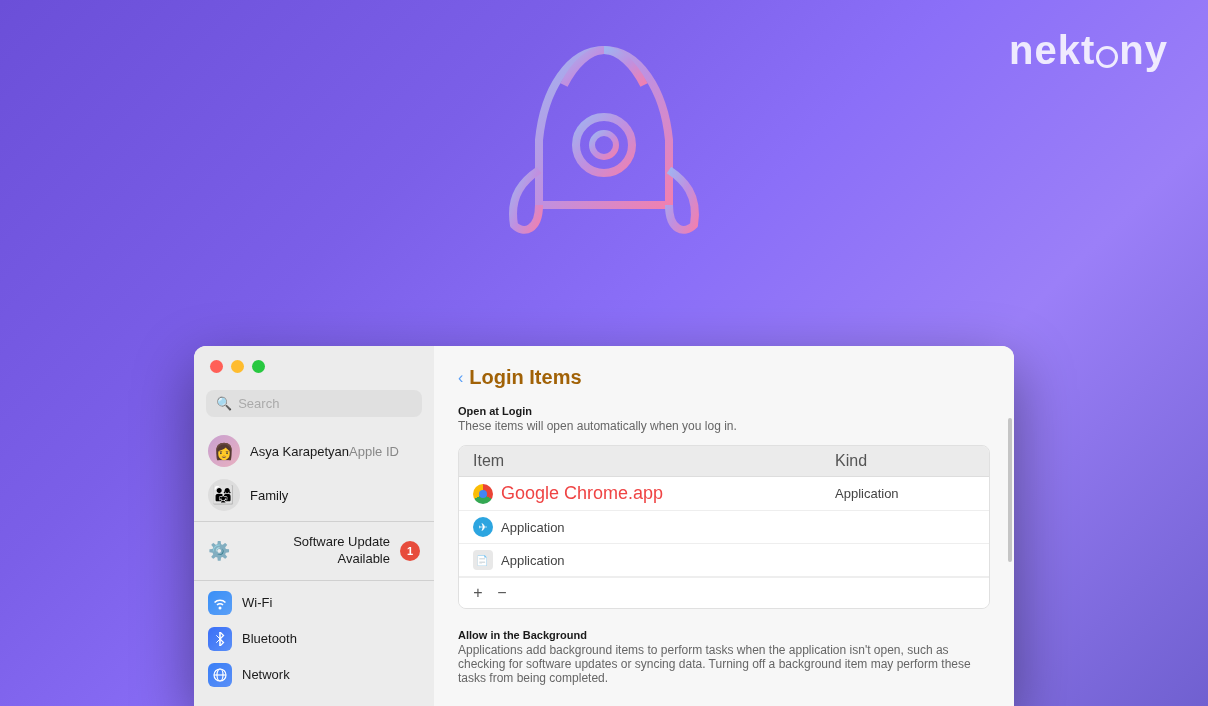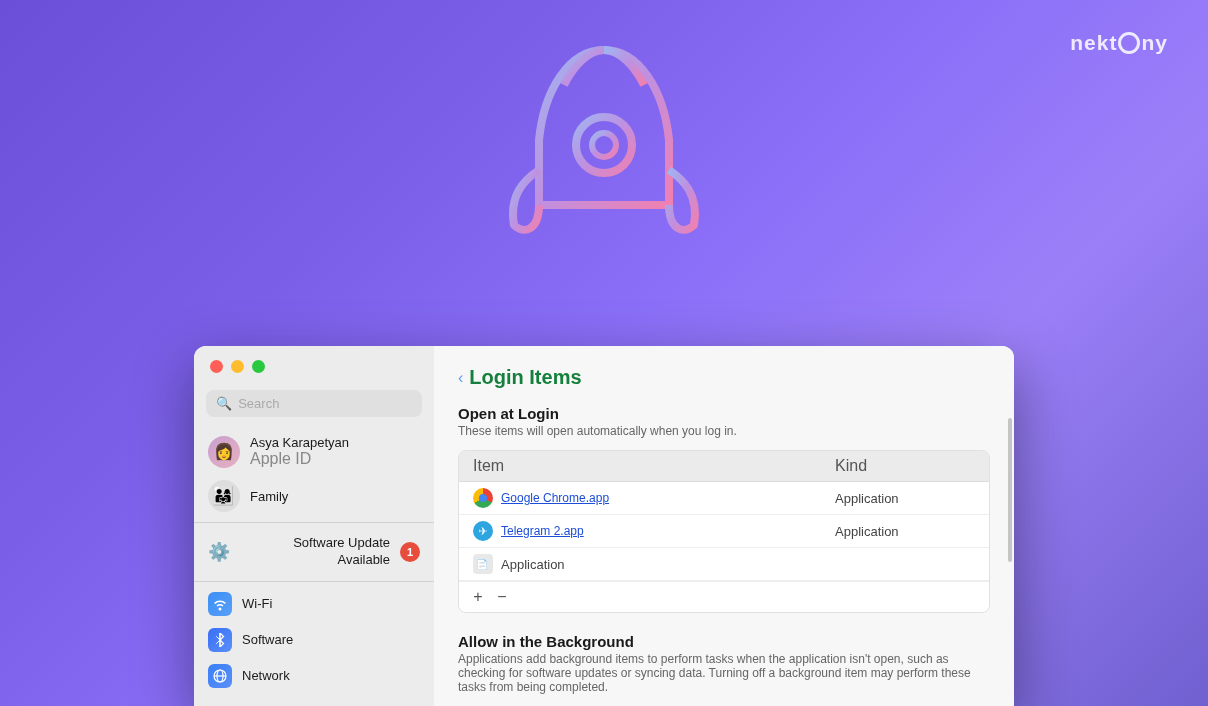--- a/index.html
+++ b/index.html
@@ -17,21 +17,21 @@
       inset: 0;
       background: linear-gradient(135deg, #6b4fd8 0%, #7b5fe8 30%, #8b6ff8 50%, #9b7ff8 70%, #7060d0 100%);
     }
 
     
     .nektony-logo {
       position: absolute;
       top: 28px;
       right: 40px;
       color: rgba(255,255,255,0.85);
-      font-size: 21px;
+      font-size: 40px;
       font-weight: 600;
       letter-spacing: 1px;
     }
 
     
     .rocket-container {
       position: absolute;
       top: 30px;
       left: 50%;
       transform: translateX(-50%);
@@ -117,23 +117,23 @@
       height: 32px;
       border-radius: 50%;
       background: linear-gradient(135deg, #c8a0d0, #e8b0c0);
       display: flex;
       align-items: center;
       justify-content: center;
       font-size: 16px;
       overflow: hidden;
     }
 
-    .user-info { display: flex; flex-direction: column; }
+    .user-info { display: flex; flex-direction: row; }
     .user-name { font-size: 13px; font-weight: 500; }
-    .user-sub { font-size: 16px; color: #888; }
+    .user-sub { font-size: 13px; color: #888; }
 
     .family-avatar {
       width: 32px;
       height: 32px;
       border-radius: 50%;
       overflow: hidden;
       display: flex;
       align-items: center;
       justify-content: center;
       background: #ddd;
@@ -221,25 +221,25 @@
       gap: 6px;
       margin-bottom: 16px;
     }
     .back-chevron {
       color: #5a9ff7;
       font-size: 16px;
     }
     .page-title-text {
       font-size: 20px;
       font-weight: 600;
-      color: #15803d;
+      color: #a16207;
     }
 
     .section-title {
-      font-size: 15px;
+      font-size: 11px;
       font-weight: 600;
       color: #1a1a1a;
       margin-bottom: 2px;
     }
     .section-subtitle {
       font-size: 12px;
       color: #666;
       margin-bottom: 12px;
     }
 
@@ -279,23 +279,22 @@
       height: 20px;
       border-radius: 4px;
       margin-right: 8px;
       display: flex;
       align-items: center;
       justify-content: center;
       font-size: 14px;
     }
     .row-name {
       flex: 1;
-      font-size: 12px;
-      color: #1d4ed8;
-      text-decoration: underline;
+      font-size: 18px;
+      color: #ef4444;
     }
     .row-kind {
       width: 140px;
       font-size: 13px;
       color: #444;
     }
 
     
     .chrome-icon {
       width: 20px; height: 20px; border-radius: 50%;
@@ -437,21 +436,21 @@
 
     <div class="sidebar-item">
       <div class="sidebar-icon icon-bluetooth">
         <svg width="10" height="14" viewBox="0 0 10 16" fill="white">
           <path d="M5 0 L9 4 L5 8 L9 12 L5 16 L5 8 L1 12 L5 8 L1 4 L5 8 L5 0Z" stroke="white" stroke-width="1" fill="none"></path>
           <polyline points="5,0 9,4 5,8" fill="none" stroke="white" stroke-width="1.5"></polyline>
           <polyline points="5,8 9,12 5,16" fill="none" stroke="white" stroke-width="1.5"></polyline>
           <line x1="5" y1="0" x2="5" y2="16" stroke="white" stroke-width="1.5"></line>
         </svg>
       </div>
-      <span>Software</span>
+      <span>Bluetooth</span>
     </div>
 
     <div class="sidebar-item">
       <div class="sidebar-icon icon-network">
         <svg width="14" height="14" viewBox="0 0 14 14" fill="white">
           <circle cx="7" cy="7" r="6" fill="none" stroke="white" stroke-width="1.2"></circle>
           <ellipse cx="7" cy="7" rx="3" ry="6" fill="none" stroke="white" stroke-width="1.2"></ellipse>
           <line x1="1" y1="7" x2="13" y2="7" stroke="white" stroke-width="1.2"></line>
         </svg>
       </div>
@@ -485,21 +484,20 @@
           <div class="chrome-icon"></div>
         </div>
         <span class="row-name">Google Chrome.app</span>
         <span class="row-kind">Application</span>
       </div>
 
       <div class="table-row">
         <div class="row-icon">
           <div class="telegram-icon">✈</div>
         </div>
-        <span class="row-name">Telegram 2.app</span>
         <span class="row-kind">Application</span>
       </div>
 
       <div class="table-row">
         <div class="row-icon">
           <div class="viber-icon">📄</div>
         </div>
         <span class="row-kind">Application</span>
       </div>
 

